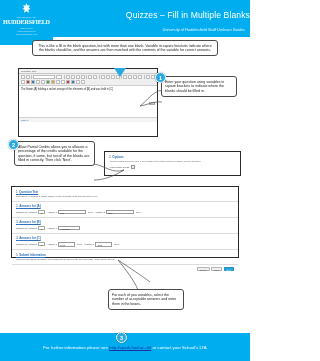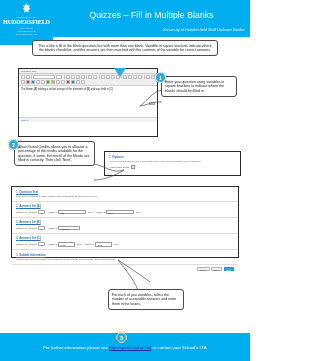--- a/index.html
+++ b/index.html
@@ -37,21 +37,21 @@
     font-size:6.2px; font-weight:bold; color:#ffffff; letter-spacing:-.2px;
     font-family:"Liberation Serif", serif; line-height:7px;
   }
   .logo-sub {
     margin-top:2px; text-align:center; line-height:3.1px;
   }
   .logo-sub div { font-size:2.4px; color:#bfe8f9; letter-spacing:.1px; }
 
   .title {
     position:absolute; left:53px; top:10px; width:197px;
-    text-align:center;
+    text-align:right;
     font-size:8.6px; color:#ffffff; letter-spacing:.1px;
   }
   .subtitle {
     position:absolute; left:53px; top:27px; width:192px;
     text-align:right;
     font-size:3.9px; color:#e3f6ff; font-style:italic;
   }
 
   
   .footer {

